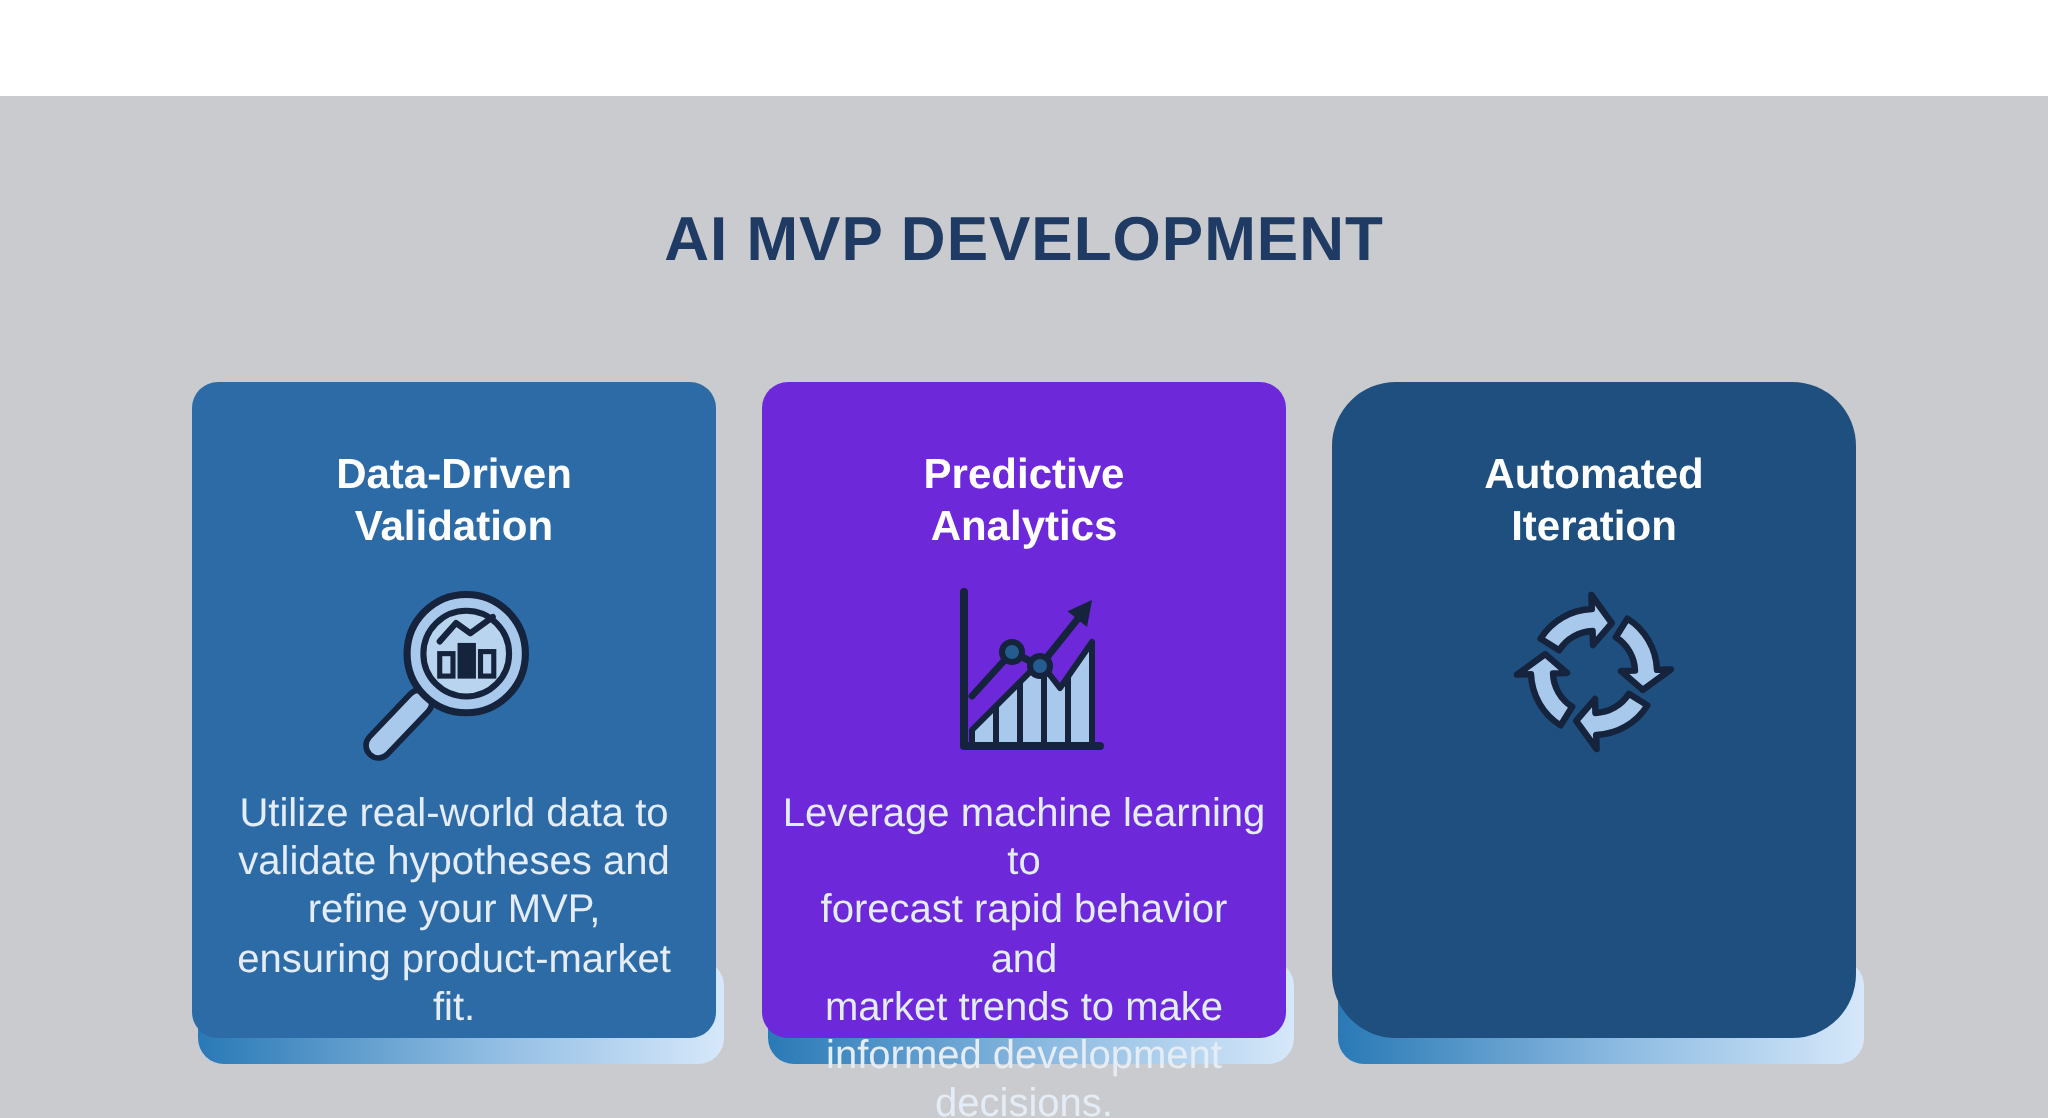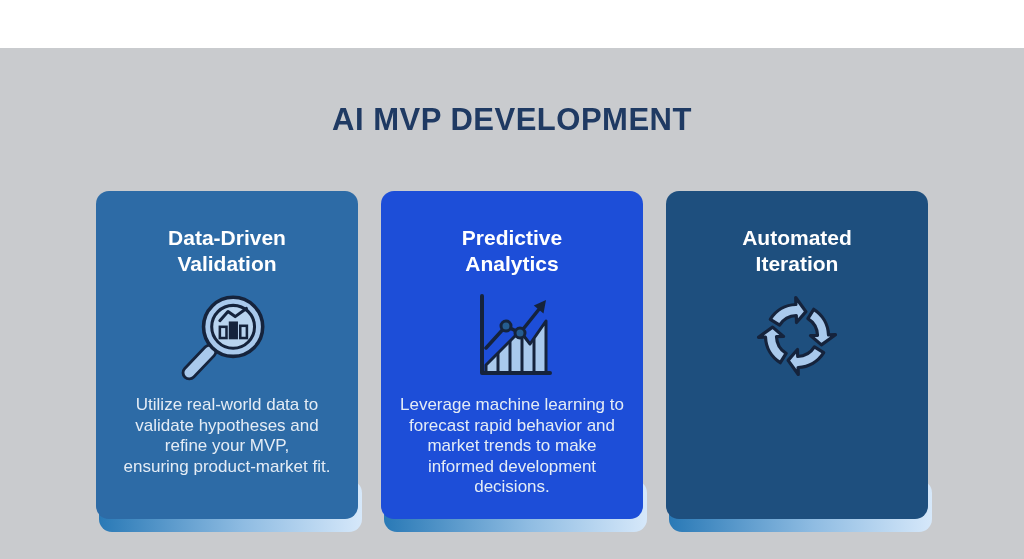--- a/index.html
+++ b/index.html
@@ -68,21 +68,21 @@
   }
   .card-icon {
     margin-top: 8px;
     height: 102px;
     display: flex;
     align-items: center;
     justify-content: center;
   }
   .card-body {
     margin: 8px 10px 0;
-    font-size: 17px;
+    font-size: 20px;
     line-height: 1.21;
     color: #e4ecf5;
     white-space: pre-line;
   }
 </style>
 </head>
 <body>
 
 <div class="stage" style="background: rgb(201, 203, 206); margin-top: 48px;">
 
@@ -112,21 +112,21 @@
         </div>
         <p class="card-body">Utilize real-world data to
 validate hypotheses and
 refine your MVP,
 ensuring product-market fit.</p>
       </div>
     </div>
 
     <div class="card-wrap">
       <div class="card-accent"></div>
-      <div class="card" style="background: #1d4ed8;">
+      <div class="card" style="background: #6d28d9;">
         <h2 class="card-heading">Predictive
 Analytics</h2>
         <div class="card-icon">
           <svg width="100" height="100" viewBox="0 0 100 100" aria-hidden="true">
 
             <path d="M24,87 L24,79 L58,45 L68,58 L84,35 L84,87 Z" fill="#a9c9ec" stroke="#15233c" stroke-width="3" stroke-linejoin="round"></path>
             <line x1="36" y1="67" x2="36" y2="87" stroke="#15233c" stroke-width="3"></line>
             <line x1="48" y1="55" x2="48" y2="87" stroke="#15233c" stroke-width="3"></line>
             <line x1="60" y1="47.5" x2="60" y2="87" stroke="#15233c" stroke-width="3"></line>
             <line x1="72" y1="52.5" x2="72" y2="87" stroke="#15233c" stroke-width="3"></line>
@@ -142,21 +142,21 @@
         <p class="card-body">Leverage machine learning to
 forecast rapid behavior and
 market trends to make
 informed development
 decisions.</p>
       </div>
     </div>
 
     <div class="card-wrap">
       <div class="card-accent"></div>
-      <div class="card" style="background: rgb(30, 79, 126);">
+      <div class="card" style="background: rgb(30, 79, 126); border-radius: 32px;">
         <h2 class="card-heading">Automated
 Iteration</h2>
         <div class="card-icon">
           <svg width="100" height="100" viewBox="0 0 100 100" aria-hidden="true">
             <g fill="#a9c9ec" stroke="#15233c" stroke-width="3.2" stroke-linejoin="round">
               <path d="M23.3,33.3 A31.5,31.5 0 0 1 48.9,18.5 L48.7,11.5 L58.9,25.6 L49.5,36.5 L49.3,29.5 A20.5,20.5 0 0 0 32.6,39.1 Z"></path>
               <path d="M23.3,33.3 A31.5,31.5 0 0 1 48.9,18.5 L48.7,11.5 L58.9,25.6 L49.5,36.5 L49.3,29.5 A20.5,20.5 0 0 0 32.6,39.1 Z" transform="rotate(90 50 50)"></path>
               <path d="M23.3,33.3 A31.5,31.5 0 0 1 48.9,18.5 L48.7,11.5 L58.9,25.6 L49.5,36.5 L49.3,29.5 A20.5,20.5 0 0 0 32.6,39.1 Z" transform="rotate(180 50 50)"></path>
               <path d="M23.3,33.3 A31.5,31.5 0 0 1 48.9,18.5 L48.7,11.5 L58.9,25.6 L49.5,36.5 L49.3,29.5 A20.5,20.5 0 0 0 32.6,39.1 Z" transform="rotate(270 50 50)"></path>
             </g>

